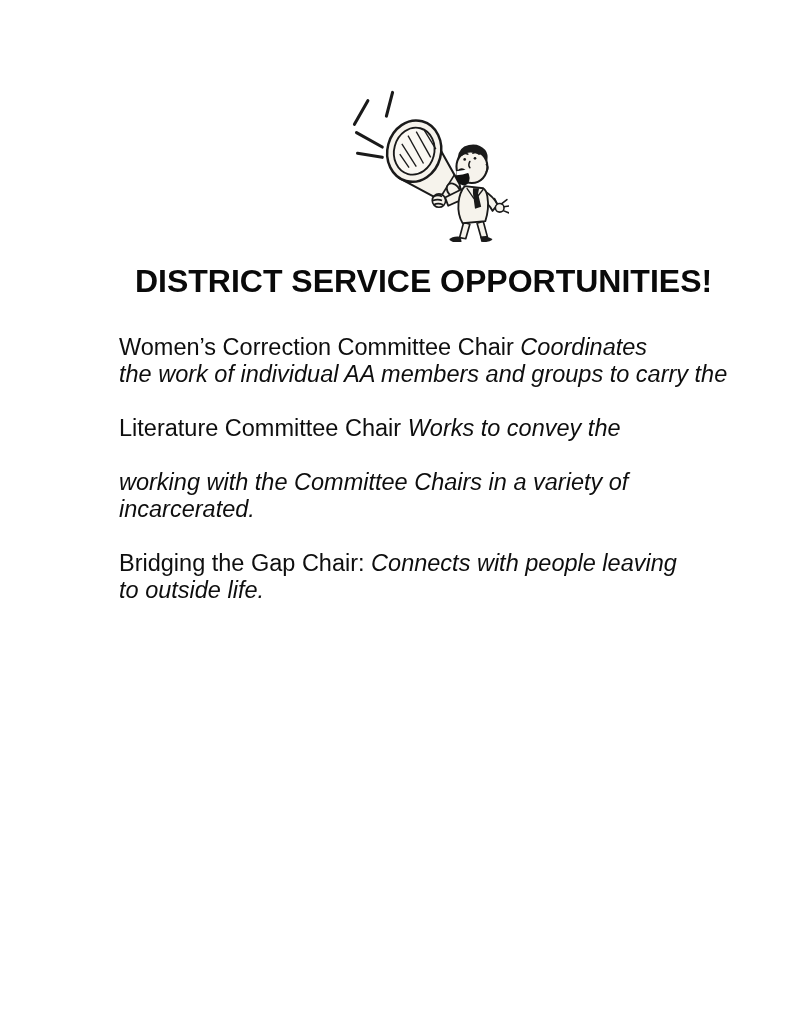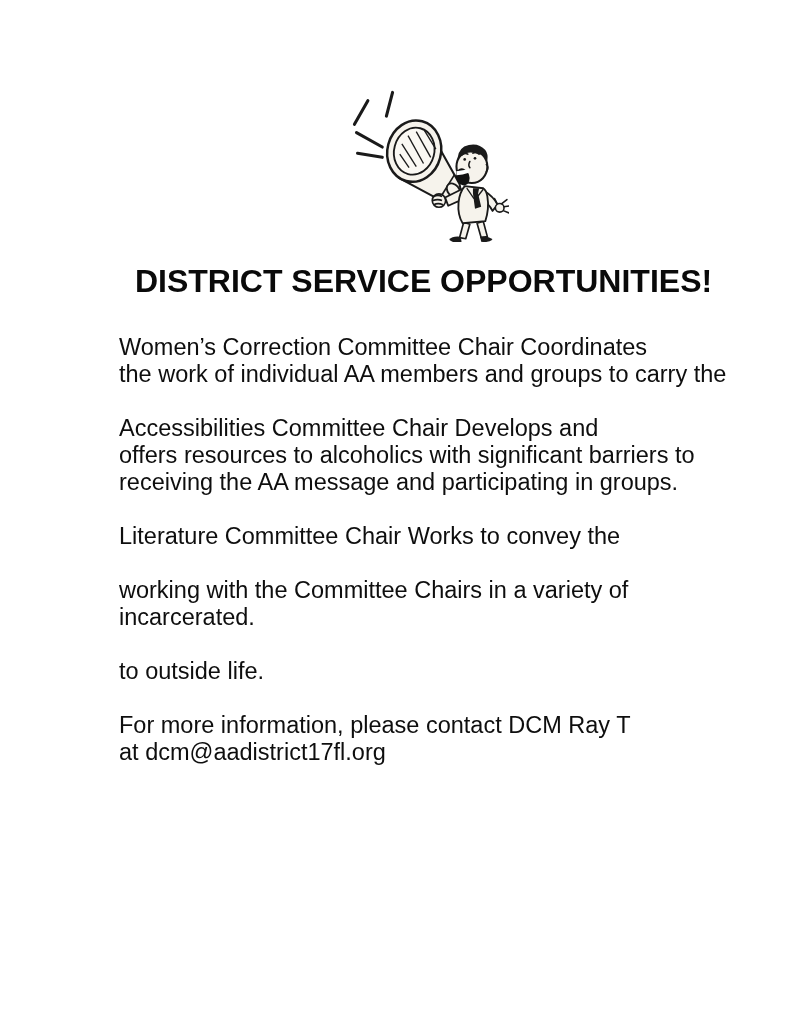--- a/index.html
+++ b/index.html
@@ -28,21 +28,21 @@
     color:#0a0a0a;
   }
   .content {
     margin:34px 88px 0 93px;
     font-size:23.5px;
     line-height:27px;
   }
   .para { margin:0 0 27px 0; }
   .ln { display:block; white-space:nowrap; }
   .bold { font-weight:400; }
-  .italic { }
+  .italic { font-style:italic; }
 </style>
 </head>
 <body>
 
 <div class="page">
 
   <div class="figure">
 
     <svg width="170" height="157" viewBox="0 0 165 152" aria-hidden="true">
 
@@ -120,33 +120,25 @@
   </div>
 
   <h1 class="title">DISTRICT SERVICE OPPORTUNITIES!</h1>
 
   <div class="content" id="content">
       <p class="para">
         <span class="ln"><span class="bold">Women’s Correction Committee Chair</span><span class="italic"> Coordinates</span></span>
         <span class="ln"><span class="italic">the work of individual AA members and groups to carry the</span></span>
       </p>
       <p class="para">
-        <span class="ln"><span class="bold">Accessibilities Committee Chair</span><span class="italic"> Develops and</span></span>
-        <span class="ln"><span class="italic">offers resources to alcoholics with significant barriers to</span></span>
-        <span class="ln"><span class="italic">receiving the AA message and participating in groups.</span></span>
-      </p>
-      <p class="para">
         <span class="ln"><span class="bold">Literature Committee Chair</span><span class="italic"> Works to convey the</span></span>
       </p>
       <p class="para">
         <span class="ln"><span class="italic">working with the Committee Chairs in a variety of</span></span>
         <span class="ln"><span class="italic">incarcerated.</span></span>
       </p>
       <p class="para">
+        <span class="ln"><span class="bold">Bridging the Gap Chair:</span><span class="italic"> Connects with people leaving</span></span>
         <span class="ln"><span class="italic">to outside life.</span></span>
-      </p>
-      <p class="para">
-        <span class="ln"><span class="bold">For more information, please contact DCM Ray T</span></span>
-        <span class="ln"><span class="bold">at </span><span class="bold">dcm@aadistrict17fl.org</span></span>
       </p>
     </div>
 
 </div>
 
 </body></html>

